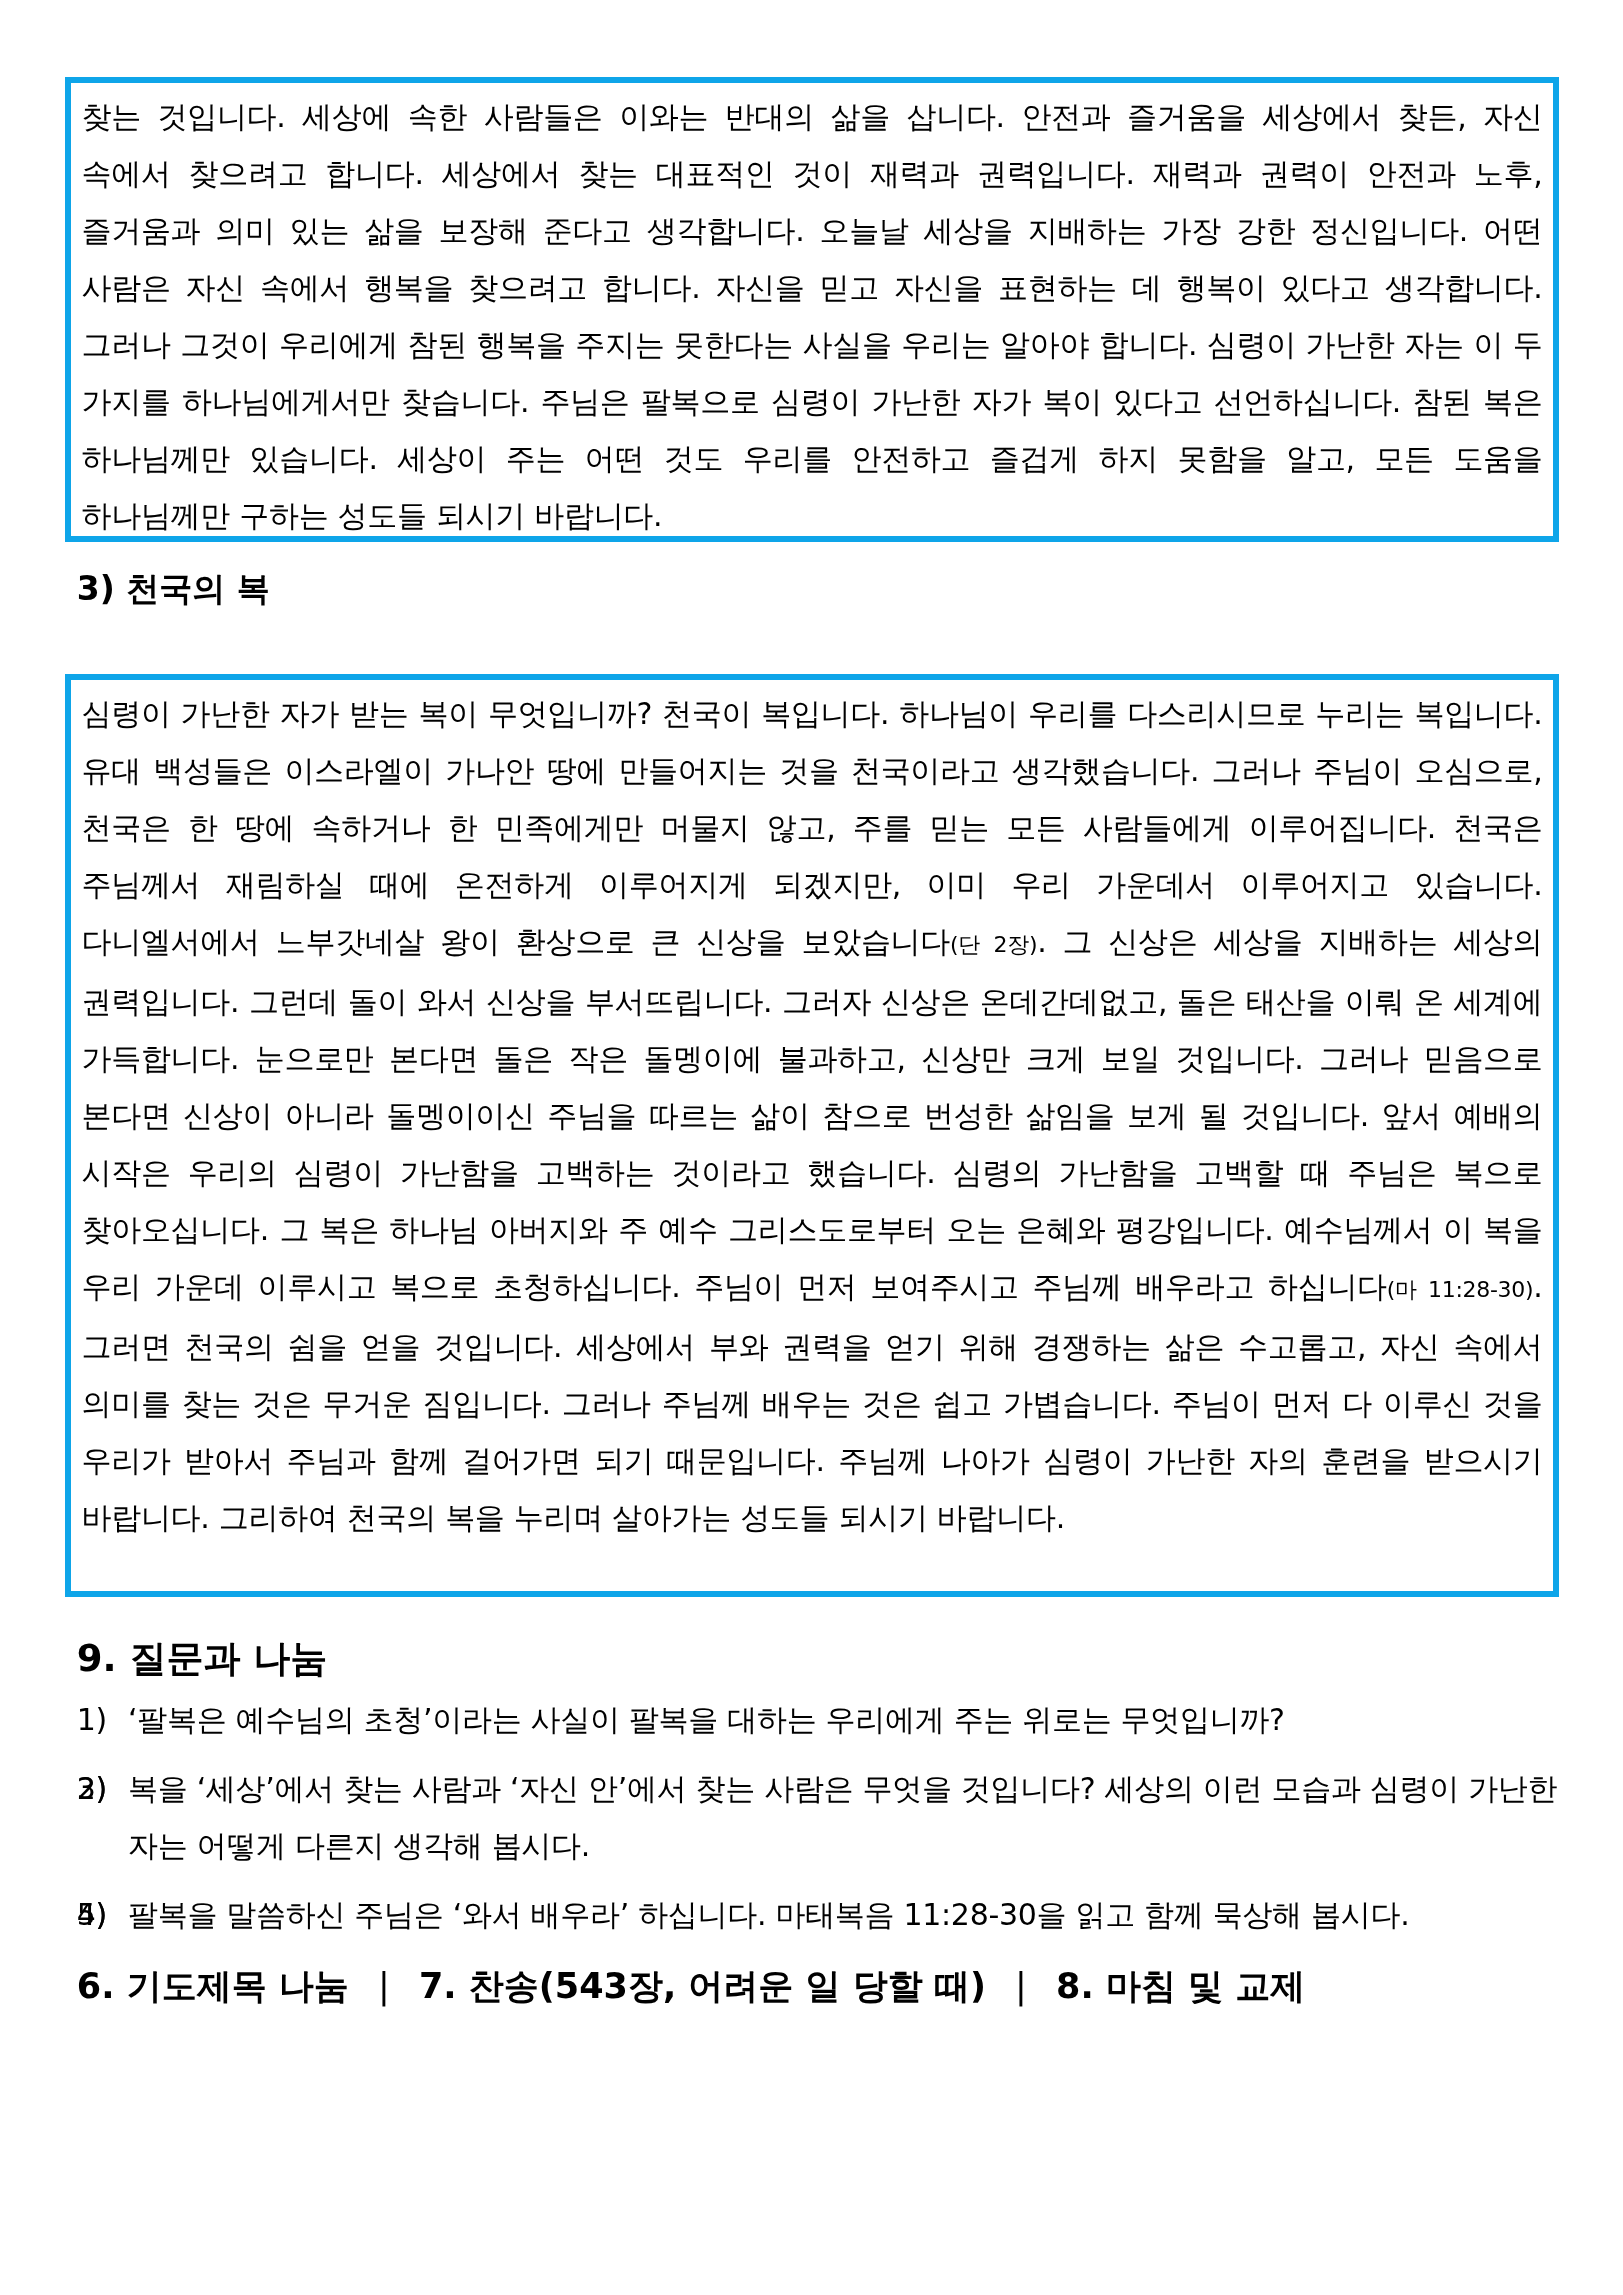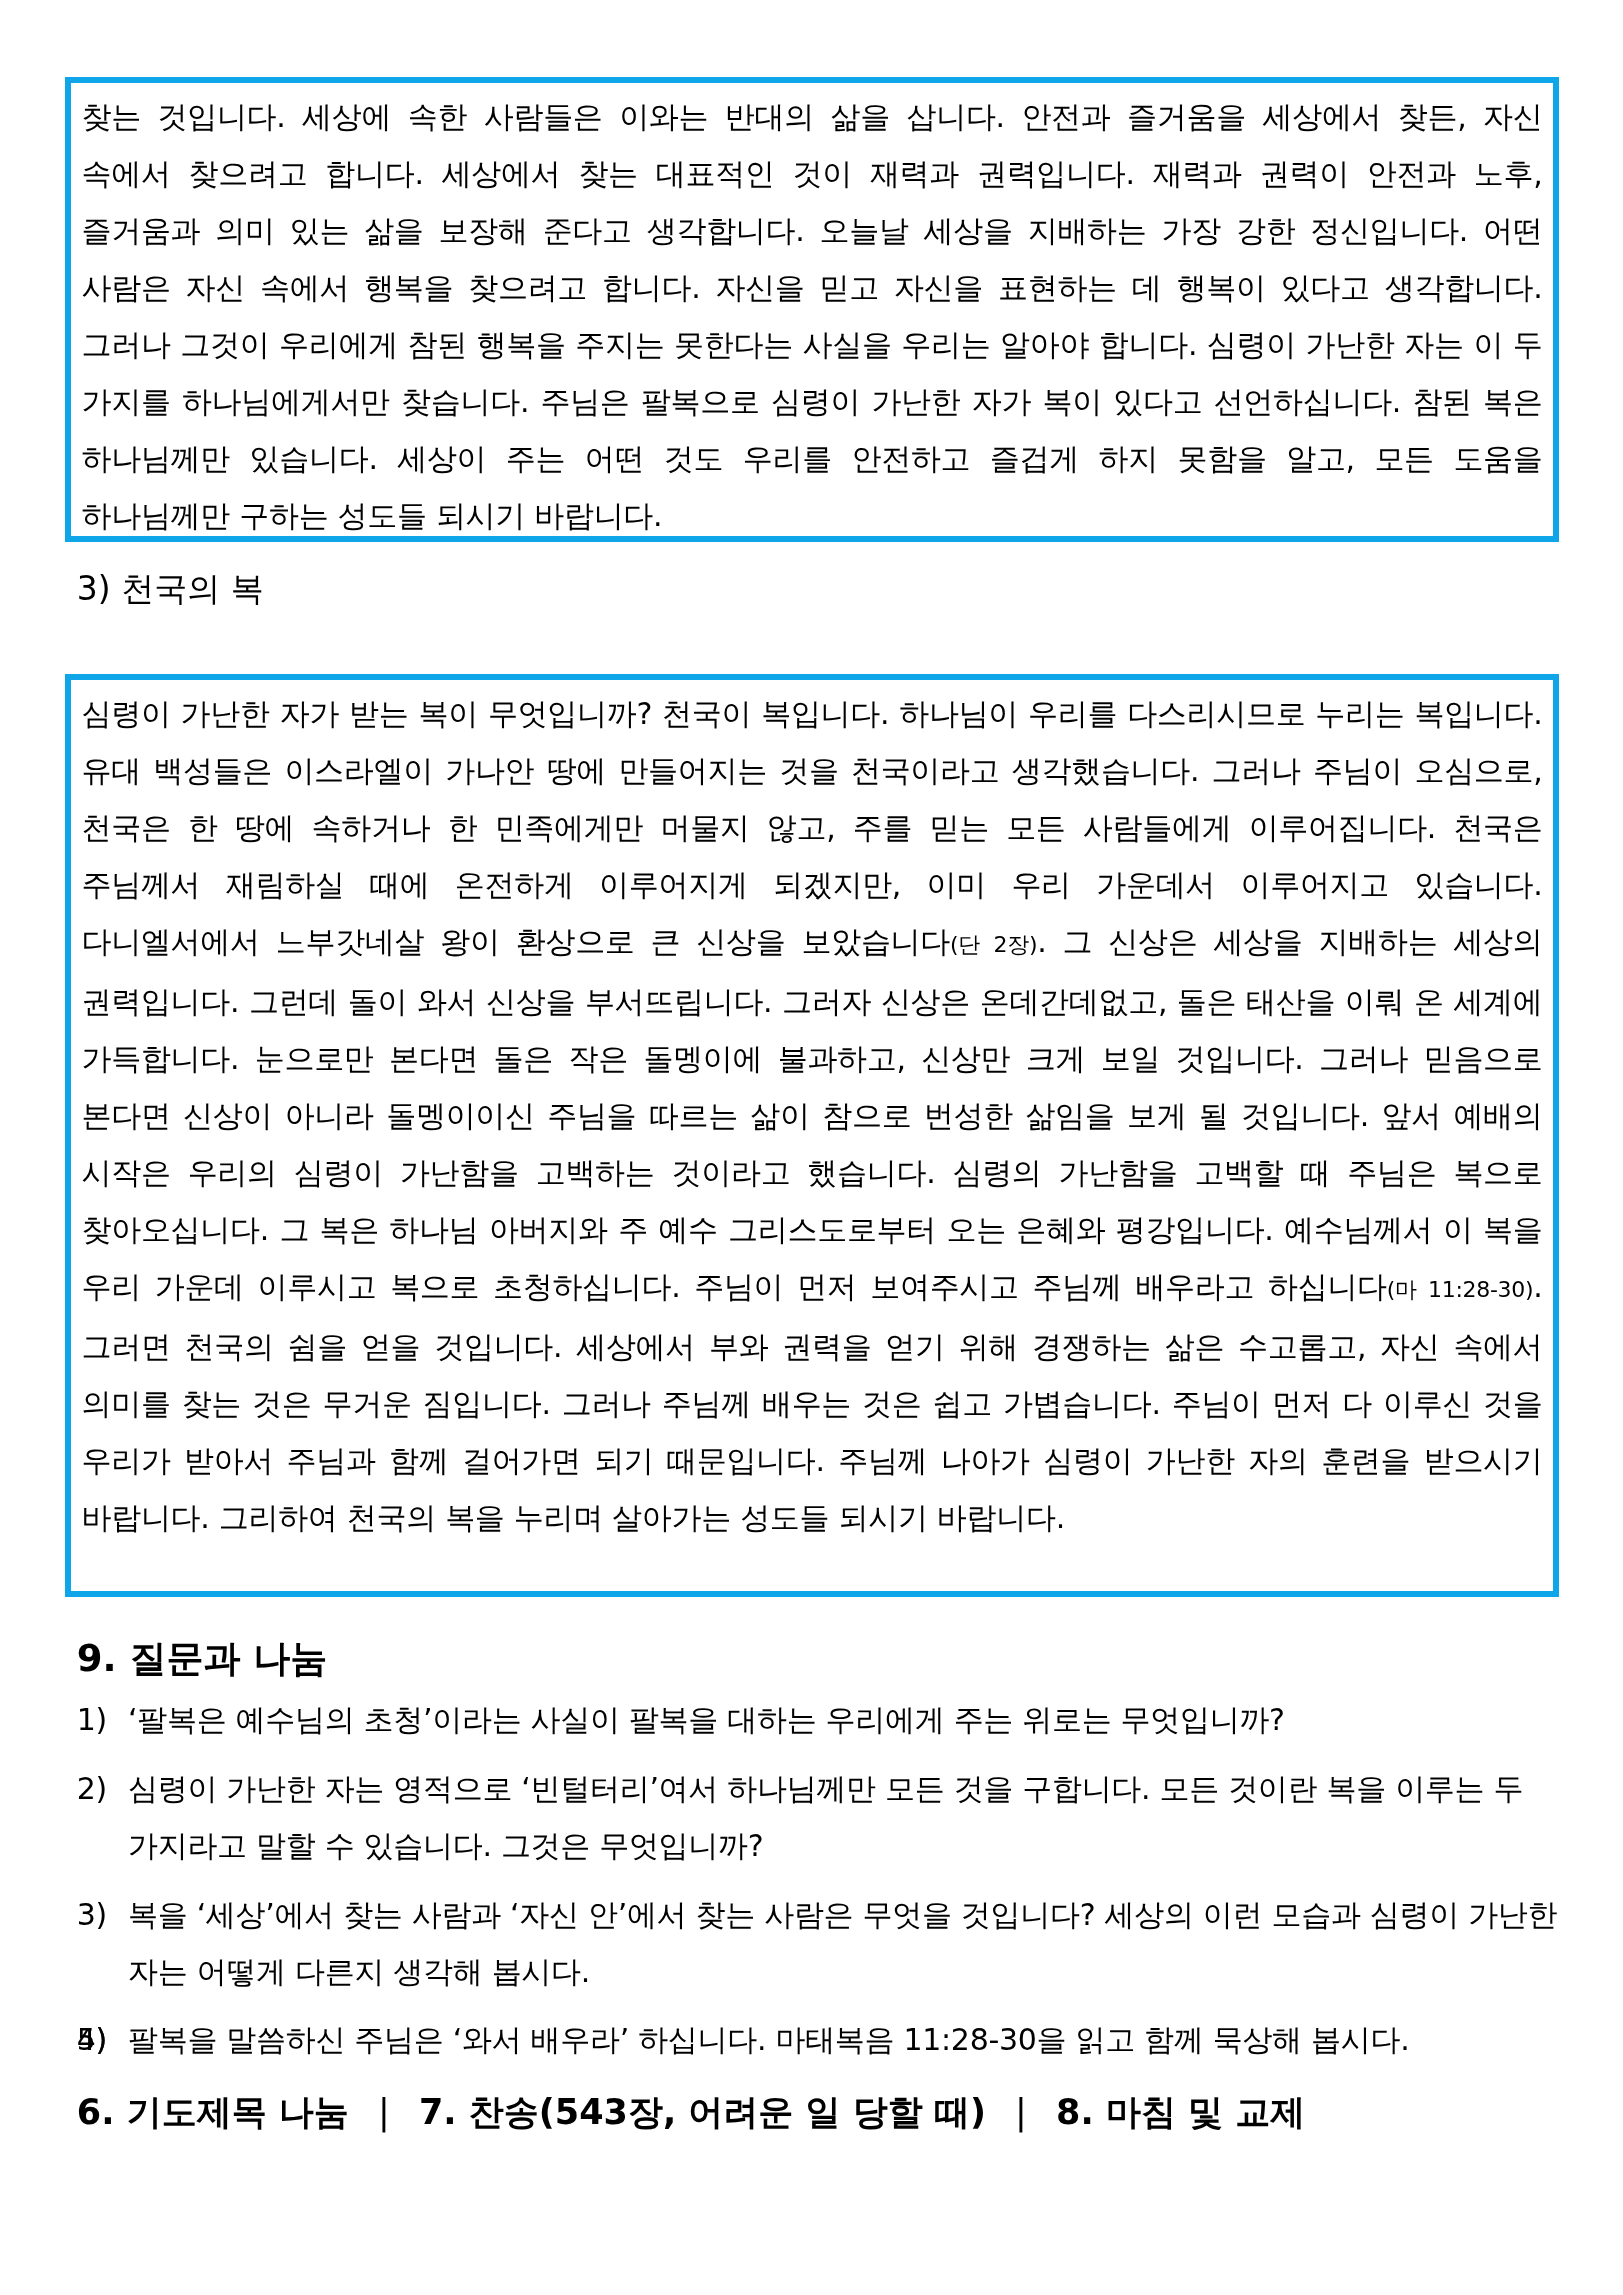--- a/index.html
+++ b/index.html
@@ -17,21 +17,21 @@
     line-height: 57px;
     text-align: justify;
     text-align-last: left;
     letter-spacing: -0.3px;
     word-break: keep-all;
   }
   .box .small { font-size: 22px; }
   .box1 { height: 465px; }
   .box2 { height: 923px; margin-top: 38px; }
   .subhead {
-    font-weight: normal; font-size: 33px;
+    font-weight: bold; font-size: 33px;
     height: 94px; line-height: 94px;
     padding-left: 11.8px;
   }
   .section-title {
     font-weight: bold; font-size: 37px;
     margin-top: 29px; height: 65px; line-height: 65px;
     padding-left: 11.8px;
   }
   .questions { list-style: none; margin: 0; padding: 0; }
   .q {
@@ -66,21 +66,20 @@
 
   <div class="section-title">9. 질문과 나눔</div>
 
   <ol class="questions">
     <li class="q">
       <span class="num">1)</span>
       <span>‘팔복은 예수님의 초청’이라는 사실이 팔복을 대하는 우리에게 주는 위로는 무엇입니까?</span>
     </li>
     <li class="q">
       <span class="num">2)</span>
-      <span>심령이 가난한 자는 영적으로 ‘빈털터리’여서 하나님께만 모든 것을 구합니다. 모든 것이란 복을 이루는 두 가지라고 말할 수 있습니다. 그것은 무엇입니까?</span>
     </li>
     <li class="q">
       <span class="num">3)</span>
       <span>복을 ‘세상’에서 찾는 사람과 ‘자신 안’에서 찾는 사람은 무엇을 것입니다? 세상의 이런 모습과 심령이 가난한 자는 어떻게 다른지 생각해 봅시다.</span>
     </li>
     <li class="q">
       <span class="num">4)</span>
     </li>
     <li class="q">
       <span class="num">5)</span>

